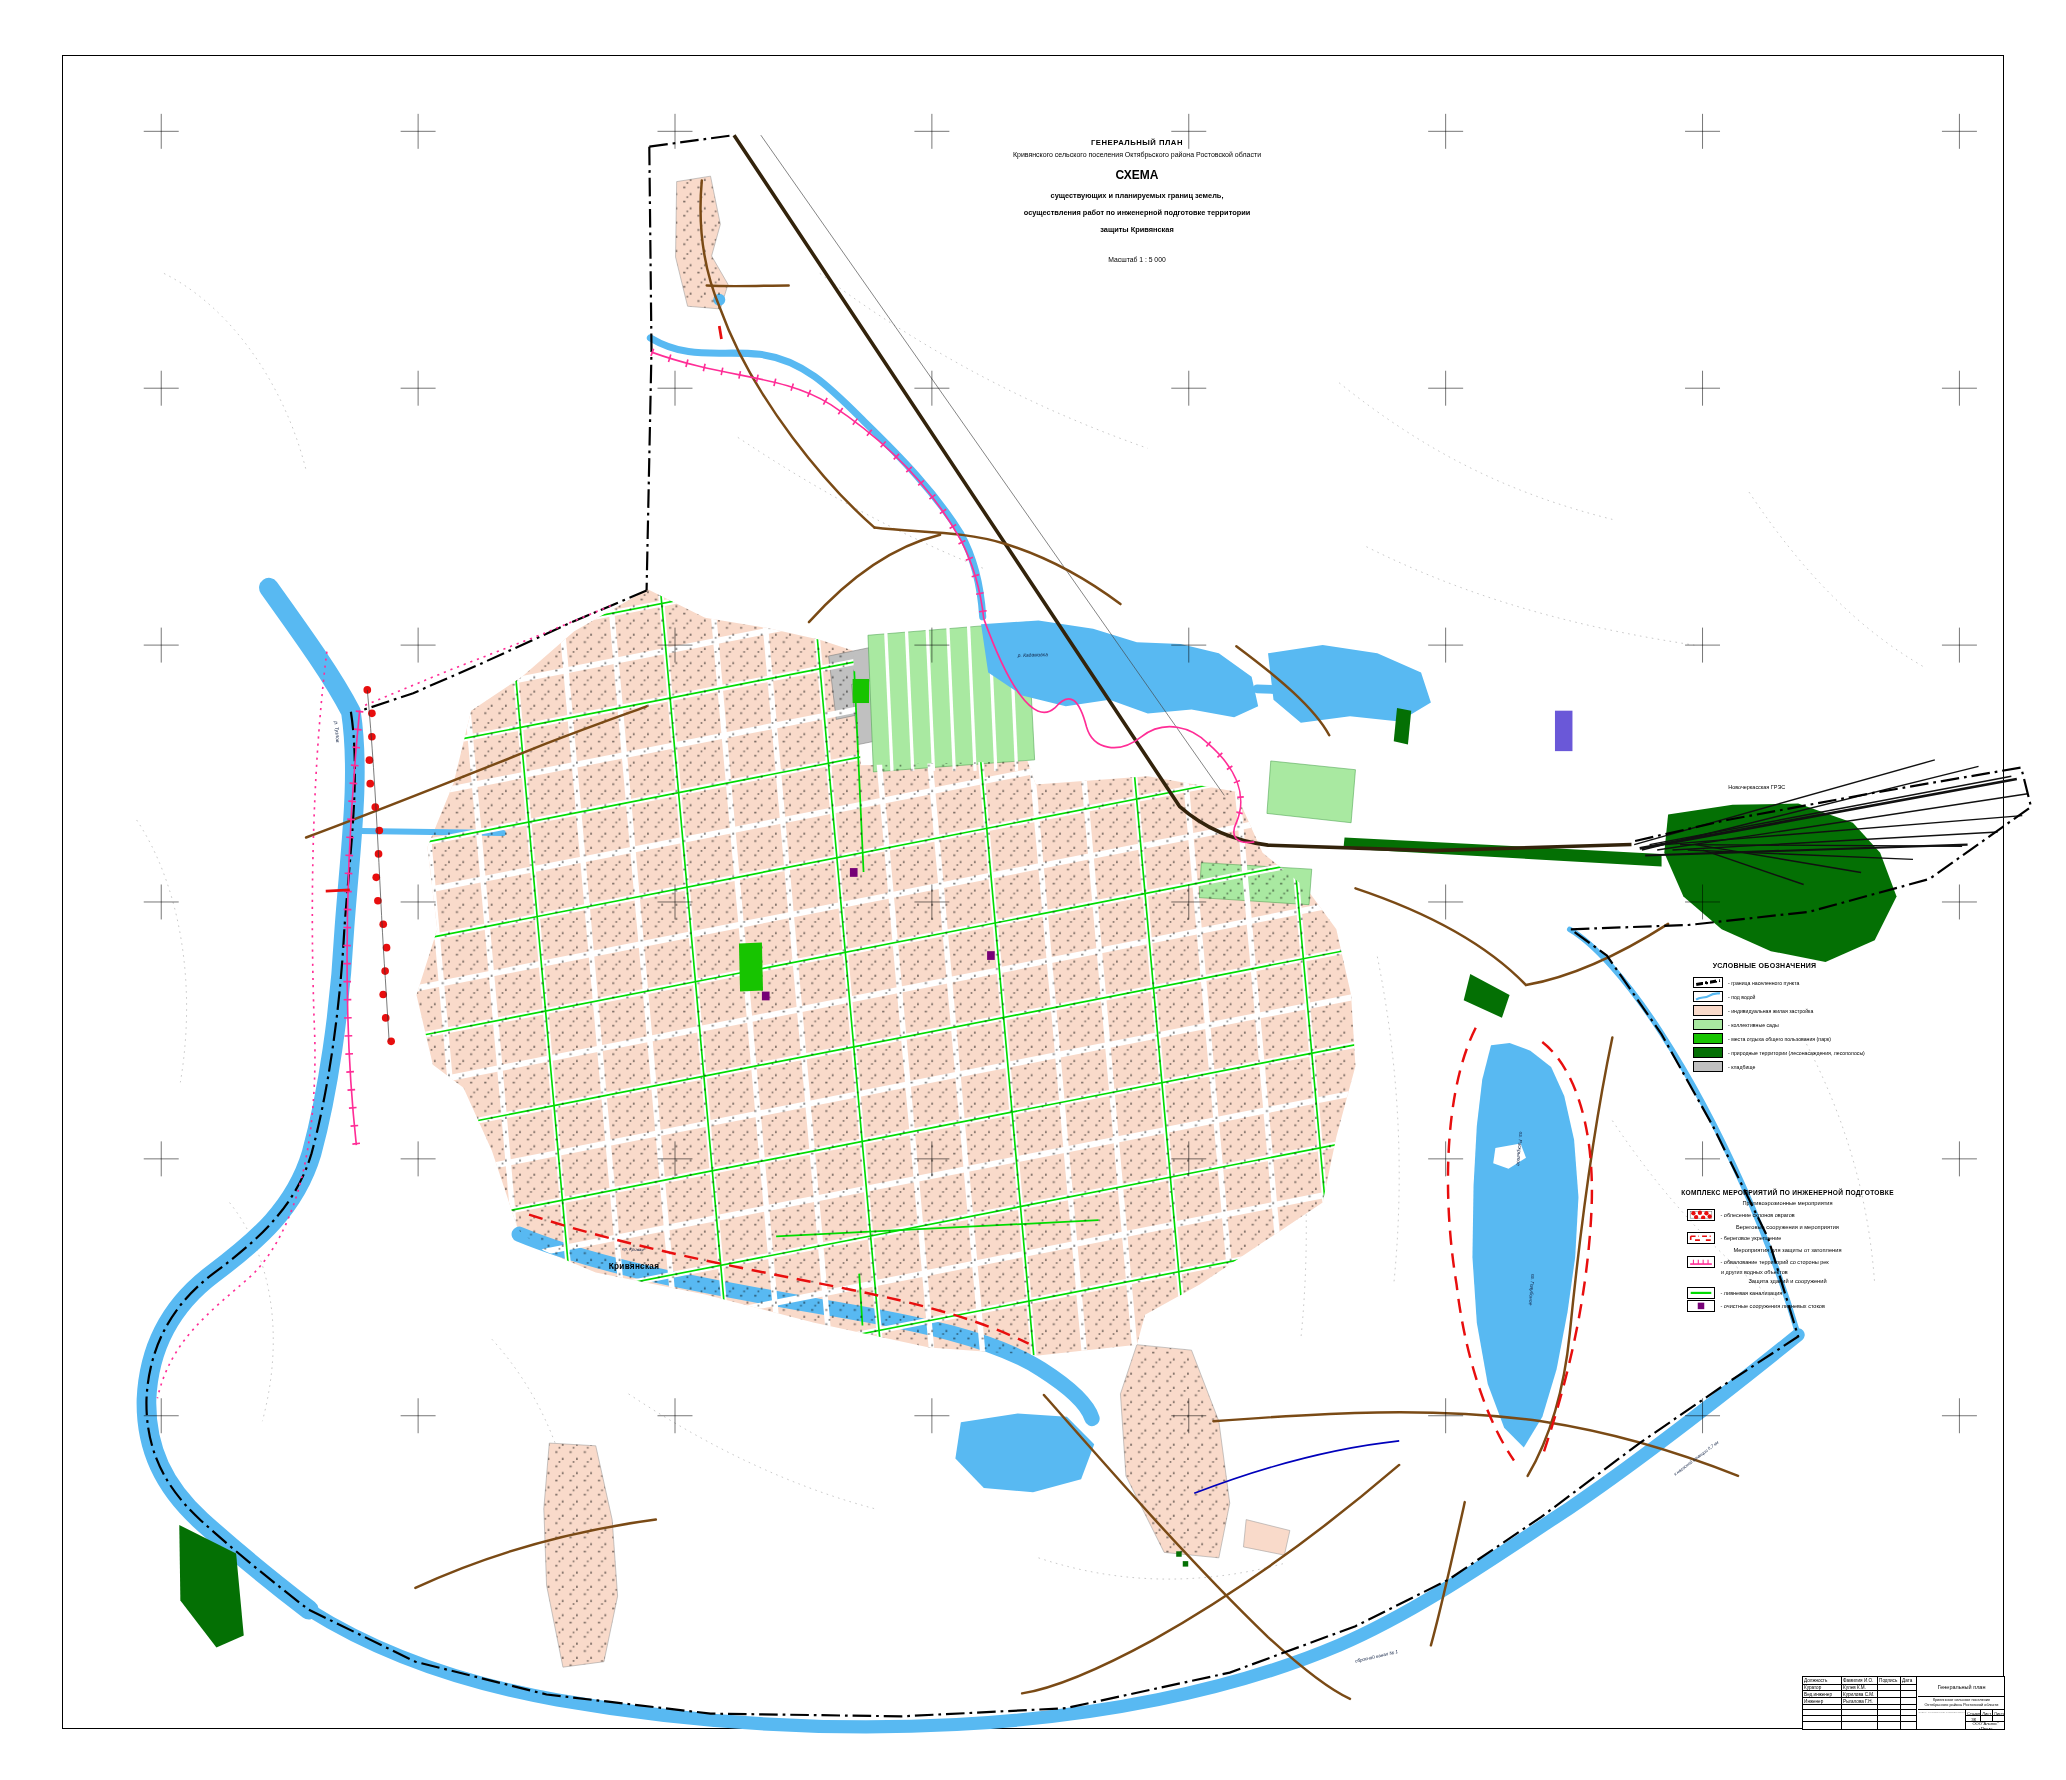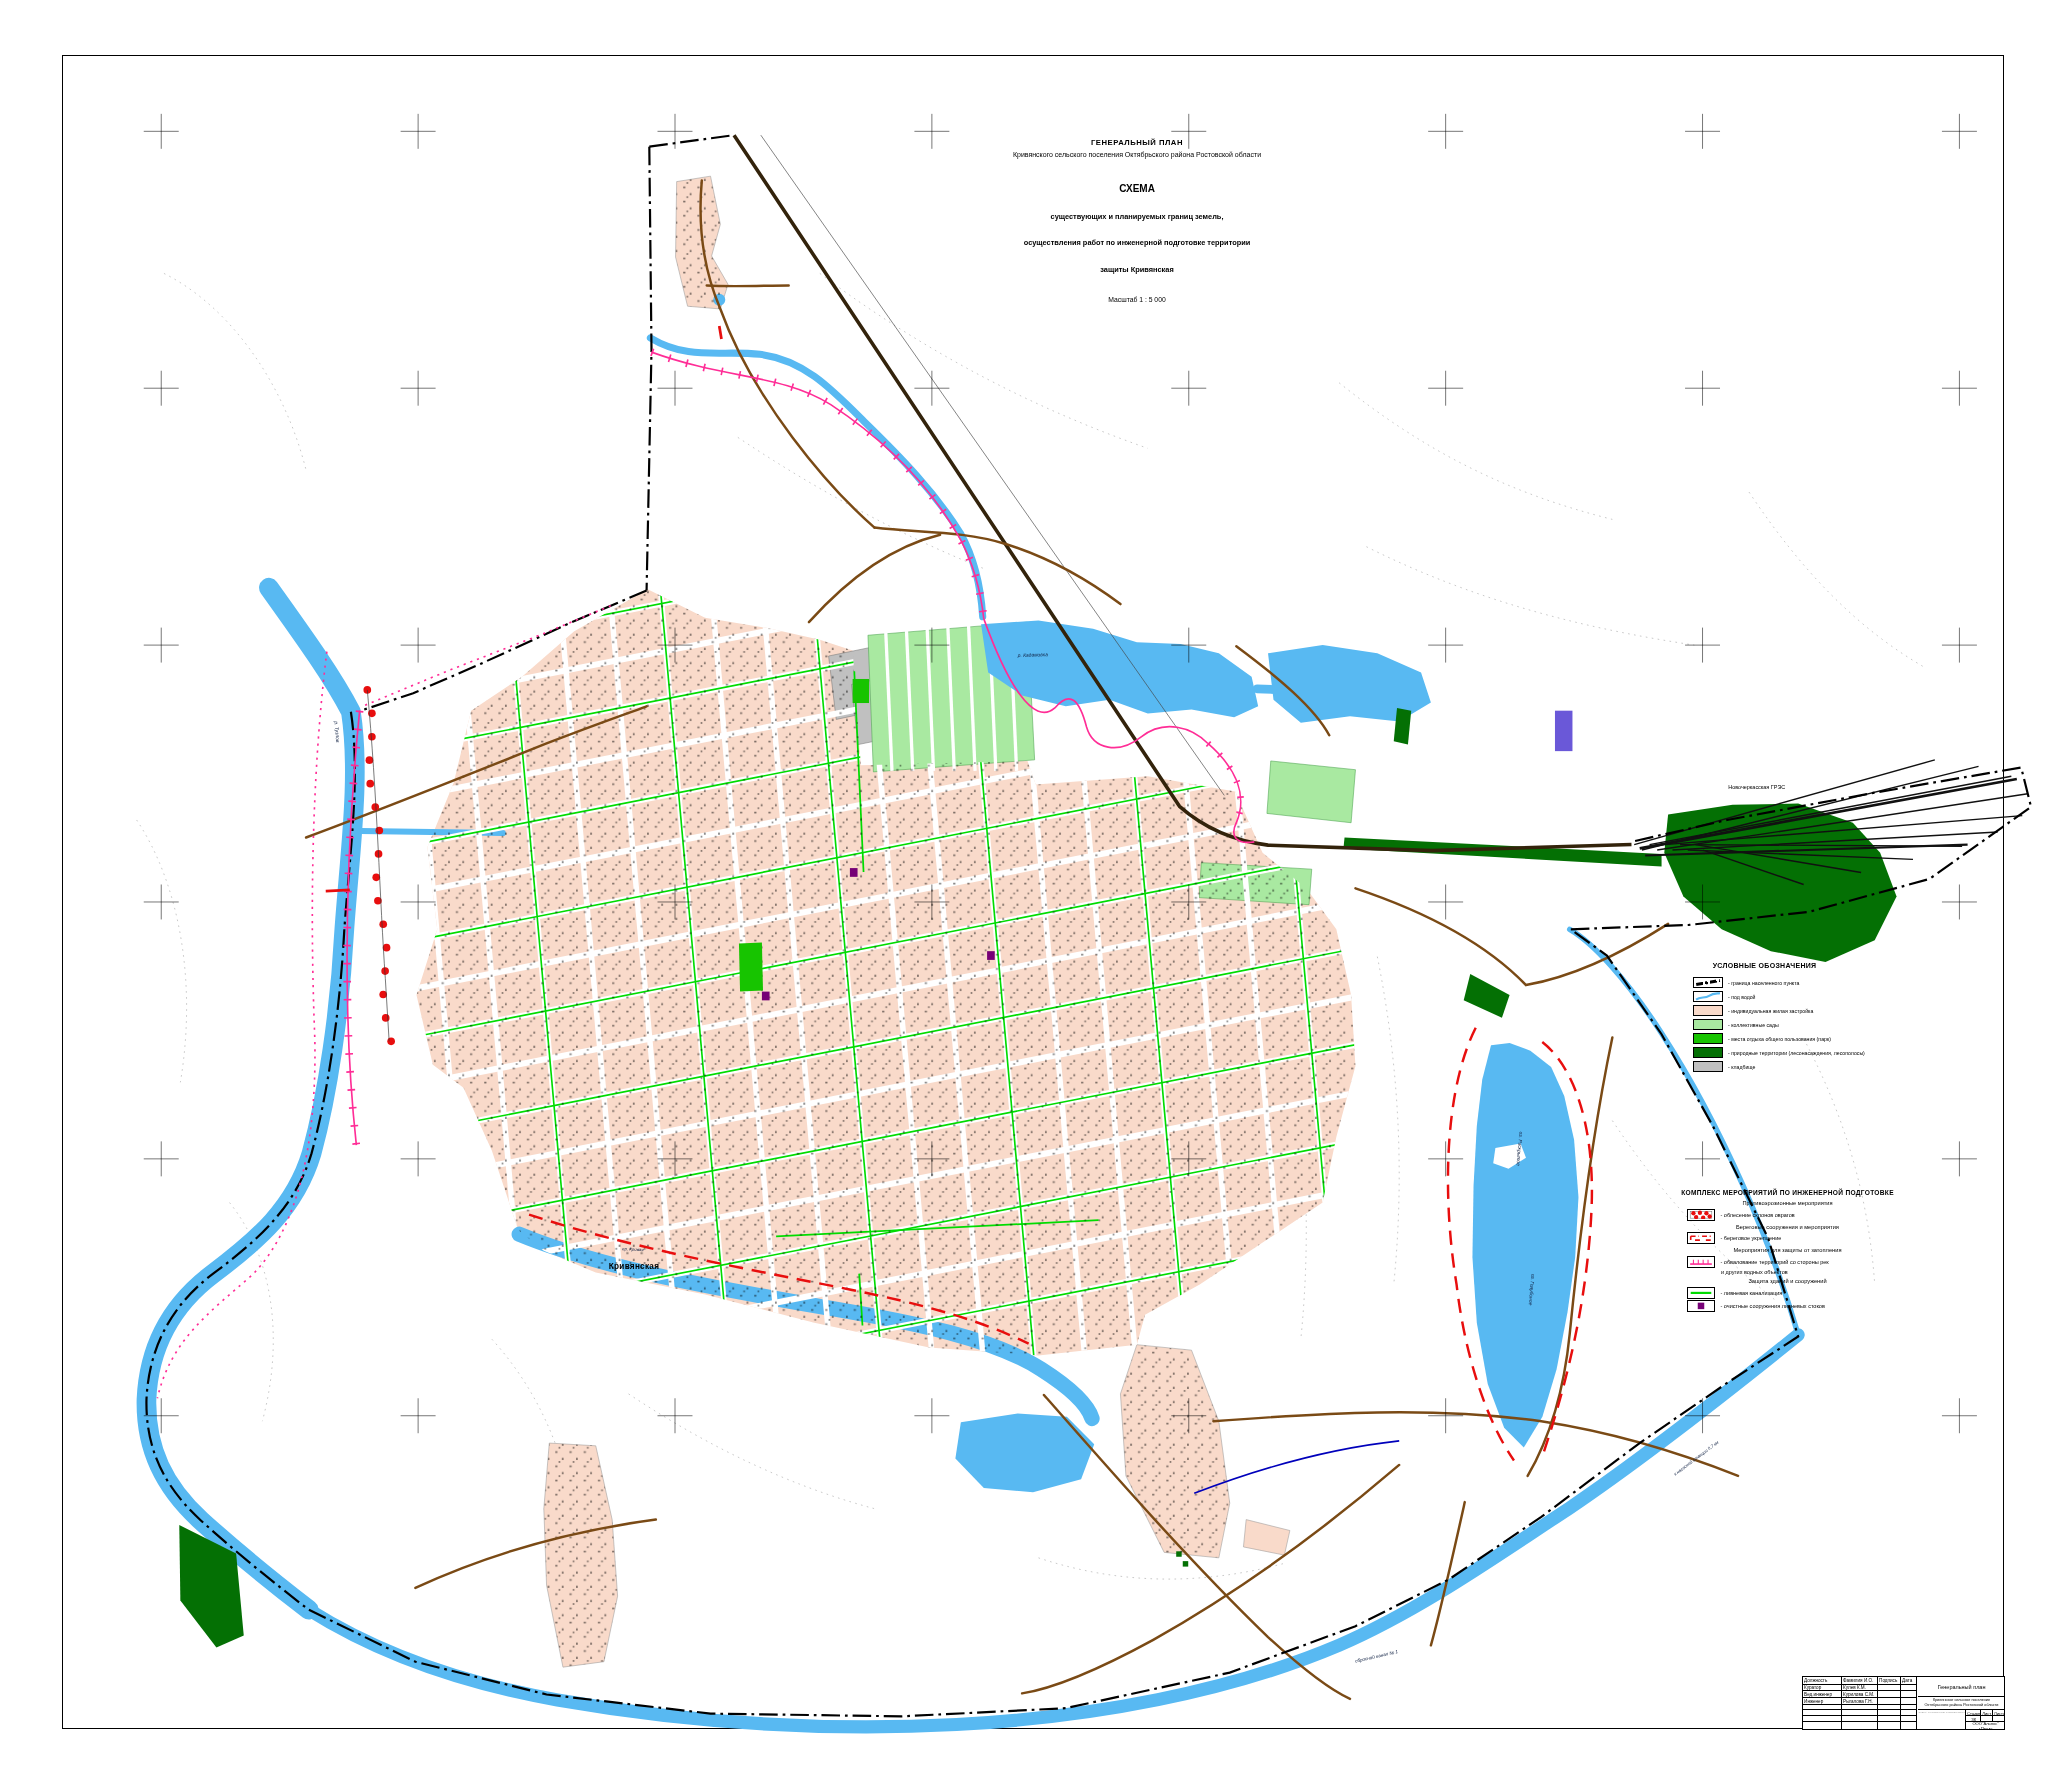--- a/index.html
+++ b/index.html
@@ -6,22 +6,22 @@
   #page{position:relative;width:2066px;height:1781px;background:#fff;
         font-family:"Liberation Sans", sans-serif;color:#000;overflow:hidden;}
   #frame{position:absolute;left:62px;top:55px;width:1942px;height:1674px;
          border:1.6px solid #000;box-sizing:border-box;}
   #mapsvg{position:absolute;left:0;top:0;width:2066px;height:1781px;}
 
   
   .titleblock{position:absolute;left:809px;top:138px;width:656px;text-align:center;line-height:1.25;}
   .tb-l1{font-size:7.7px;font-weight:bold;letter-spacing:0.5px;}
   .tb-l2{font-size:7px;margin-top:3.3px;}
-  .tb-l3{font-size:10px;font-weight:bold;margin-top:23px;}
-  .tb-l4,.tb-l5,.tb-l6{font-size:7.4px;font-weight:bold;margin-top:17px;}
+  .tb-l3{font-size:12px;font-weight:bold;margin-top:8px;}
+  .tb-l4,.tb-l5,.tb-l6{font-size:7.4px;font-weight:bold;margin-top:8px;}
   .tb-scale{font-size:6.8px;margin-top:22px;}
 
   
   .legend1{position:absolute;left:1693px;top:962px;width:230px;}
   .lg1-title{font-size:7px;font-weight:bold;margin-left:19.7px;margin-bottom:6.6px;letter-spacing:0.3px;}
   .lg1-row{display:flex;align-items:center;height:14px;}
   .lg1-swatch{width:29.5px;height:11px;border:1.1px solid #000;box-sizing:border-box;flex:none;
               display:flex;align-items:center;justify-content:center;background:#fff;overflow:hidden;}
   .lg1-label{font-size:5.2px;margin-left:5.5px;white-space:nowrap;}
   .sym-dashdot{width:24px;height:2.7px;transform:rotate(-10deg);

